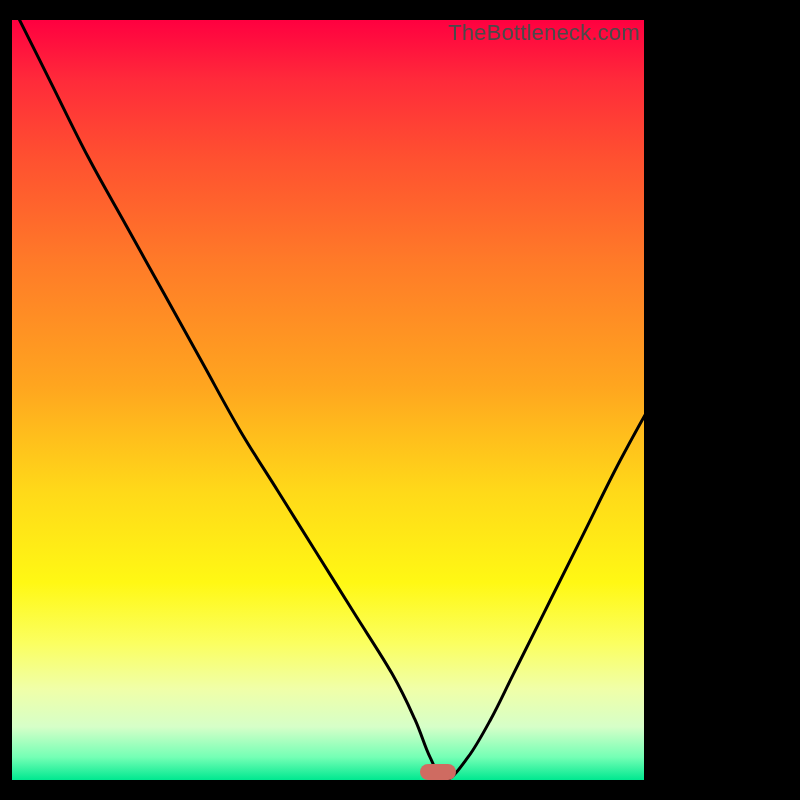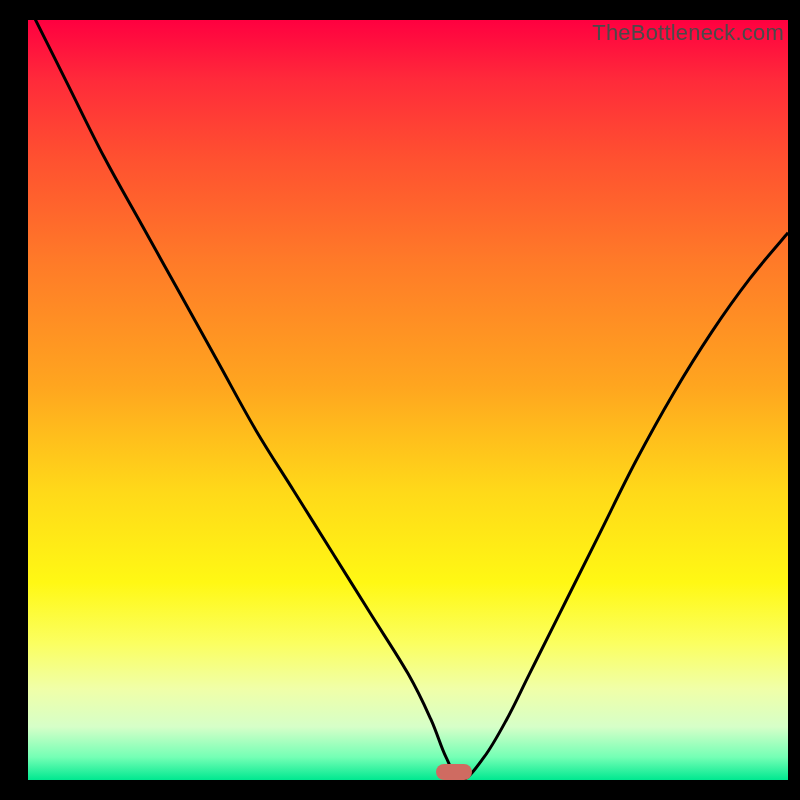--- a/index.html
+++ b/index.html
@@ -12,23 +12,23 @@
     font-family: Arial, Helvetica, sans-serif;
   }
   .frame {
     position: relative;
     width: 800px;
     height: 800px;
     background: #000;
   }
   .plot-area {
     position: absolute;
-    left: 28px;
+    left: 12px;
     top: 20px;
-    width: 760px;
+    width: 632px;
     height: 760px;
     background: linear-gradient(
       to bottom,
       #ff0040 0%,
       #ff2b3a 8%,
       #ff5030 18%,
       #ff7b28 32%,
       #ffa51f 48%,
       #ffd919 62%,
       #fff814 74%,

